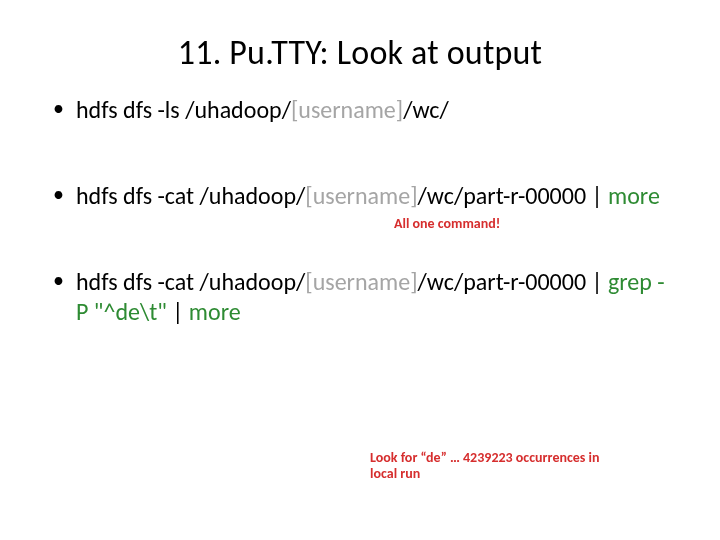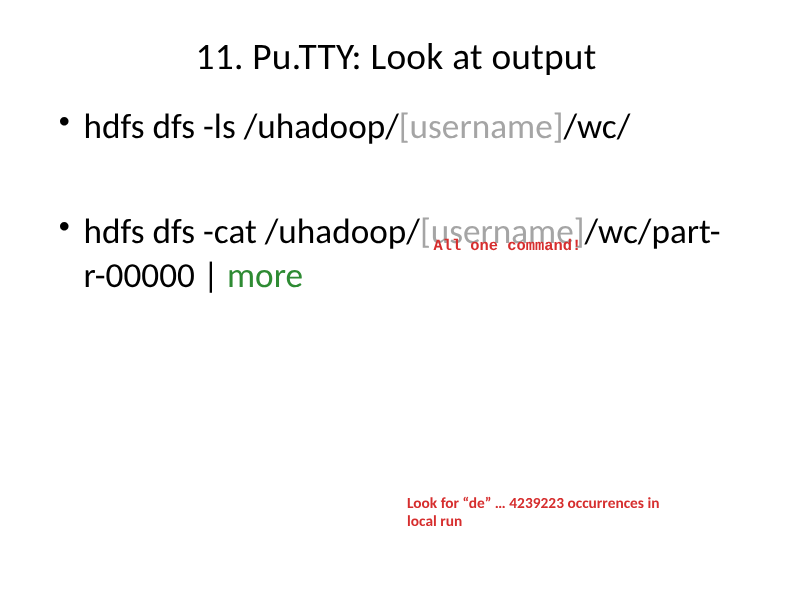--- a/index.html
+++ b/index.html
@@ -16,21 +16,21 @@
       font-size: 34px;
       font-weight: 400;
       text-align: center;
       margin-bottom: 22px;
       letter-spacing: 0.2px;
     }
     ul { list-style: none; }
     li.bullet {
       position: relative;
       padding-left: 26px;
-      font-size: 32px;
+      font-size: 24px;
       line-height: 1.25;
       margin-bottom: 56px;
     }
     li.bullet::before {
       content: "•";
       position: absolute;
       left: 3px;
       top: 0;
       font-size: 22px;
     }
@@ -39,21 +39,20 @@
     .callout-red {
       position: absolute;
       color: #d62e2e;
       font-weight: 700;
       font-size: 14px;
       line-height: 1.15;
     }
     .callout-red.top {
       top: 216px;
       left: 394px;
-      font-family: Liberation Mono, monospace;
     }
     .callout-red.bottom {
       top: 450px;
       left: 370px;
       width: 230px;
     }
     .b2 { margin-bottom: 70px; }
   </style>
 </head>
 <body>
@@ -62,16 +61,19 @@
 
 <ul>
   <li class="bullet">
     <span>hdfs dfs -ls /uhadoop/</span><span class="gray">[username]</span><span>/wc/</span>
   </li>
 
   <li class="bullet b2">
     <span>hdfs dfs -cat /uhadoop/</span><span class="gray">[username]</span><span>/wc/part-r-00000 | </span><span class="green">more</span>
   </li>
 
+  <li class="bullet">
+    <span>hdfs dfs -cat /uhadoop/</span><span class="gray">[username]</span><span>/wc/part-r-00000 | </span><span class="green">grep -P "^de\t"</span><span> | </span><span class="green">more</span>
+  </li>
 </ul>
 
 <div class="callout-red top">All one command!</div>
 <div class="callout-red bottom">Look for “de” … 4239223 occurrences in local run</div>
 
 </body></html>

